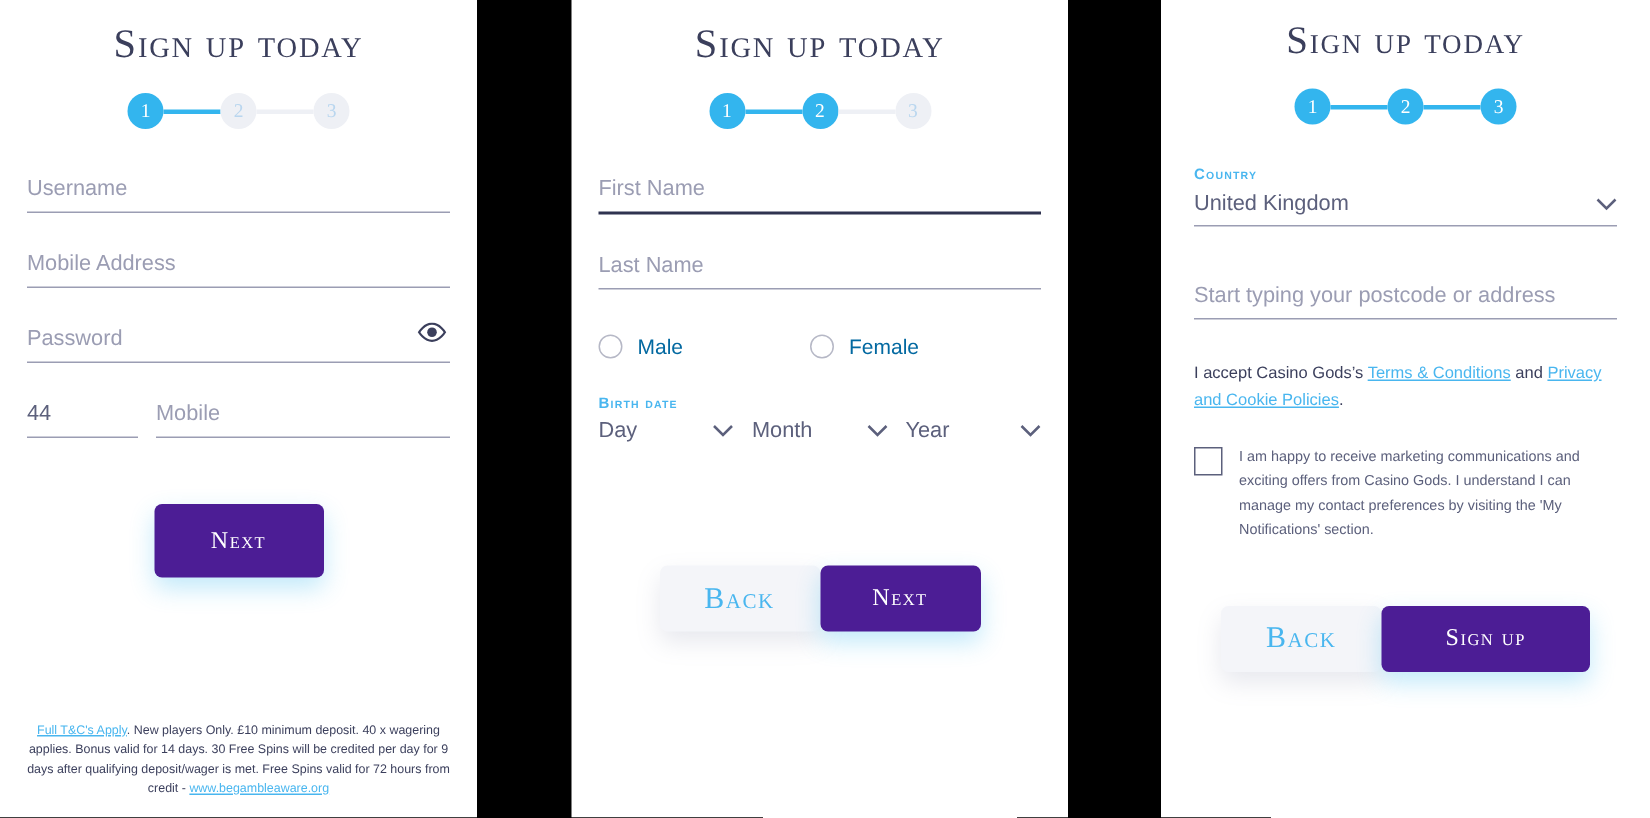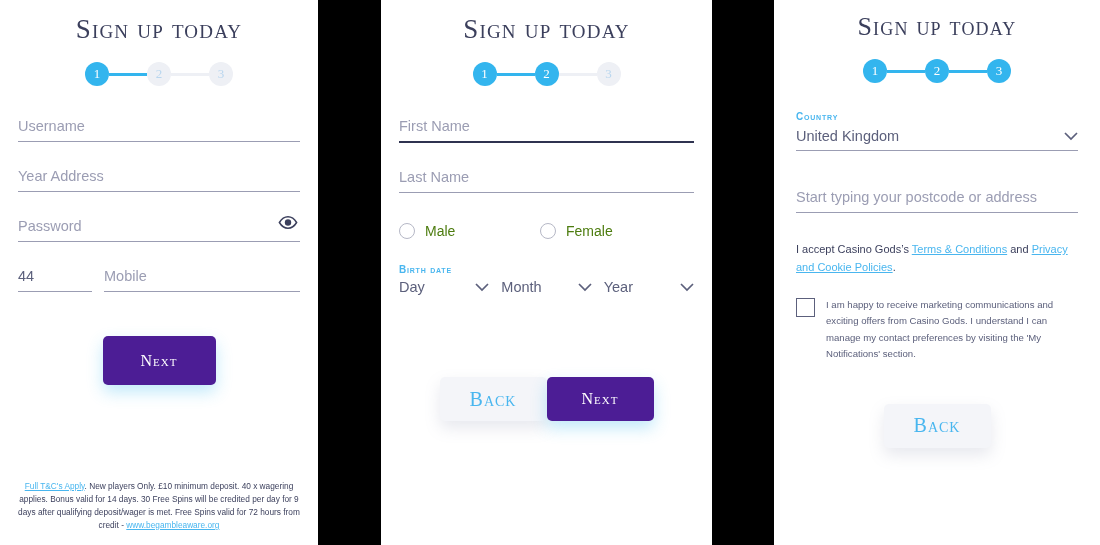--- a/index.html
+++ b/index.html
@@ -101,21 +101,21 @@
   .footer a { color: #49b6ef; }
 
   
   .radio-row { display: flex; margin-top: 30px; }
   .radio-item { display: flex; align-items: center; gap: 10px; }
   .radio-item:first-child { width: 141px; }
   .radio-circle {
     width: 16px; height: 16px; border-radius: 50%;
     border: 1.4px solid #b6b8c6;
   }
-  .radio-label { color: #4d7c0f; font-size: 14px; }
+  .radio-label { color: #0369a1; font-size: 14px; }
 
   .section-label {
     color: #49b6ef; font-size: 10px; font-weight: bold;
     font-variant: small-caps; letter-spacing: 0.8px;
     margin-top: 25px;
   }
   .dob-row { display: flex; gap: 12px; margin-top: 4px; }
   .dob-col { flex: 1; }
   .sel {
     display: flex; align-items: center; justify-content: space-between;
@@ -158,21 +158,21 @@
       <div class="step inactive">3</div>
     </div>
 
     <div class="form" style="margin-top:32px;">
       <div class="field">
         <span class="ph">Username</span>
         <div class="line"></div>
       </div>
 
       <div class="field">
-        <span class="ph">Year Address</span>
+        <span class="ph">Mobile Address</span>
         <div class="line"></div>
       </div>
 
       <div class="field">
         <span class="ph">Password</span>
         <div class="line"></div>
         <span class="eye">
           <svg width="20" height="13" viewBox="0 0 20 13">
             <path d="M10 0.8 C4.8 0.8 1.4 6.5 1.4 6.5 C1.4 6.5 4.8 12.2 10 12.2 C15.2 12.2 18.6 6.5 18.6 6.5 C18.6 6.5 15.2 0.8 10 0.8 Z" fill="none" stroke="#3b3f5c" stroke-width="1.5"></path>
             <circle cx="10" cy="6.5" r="3.2" fill="#3b3f5c"></circle>
@@ -305,17 +305,18 @@
         <span>I accept Casino Gods’s </span><a href="#">Terms &amp; Conditions</a><span> and </span><a href="#">Privacy and Cookie Policies</a><span>.</span>
       </div>
 
       <div class="check-row">
         <div class="checkbox"></div>
         <div class="check-text">I am happy to receive marketing communications and exciting offers from Casino Gods. I understand I can manage my contact preferences by visiting the 'My Notifications' section.</div>
       </div>
 
       <div class="btn-row">
         <button class="btn btn-secondary" id="back-3">Back</button>
+        <button class="btn btn-primary" id="signup-button">Sign up</button>
       </div>
     </div>
   </div>
 
 </div>
 
 </body></html>

